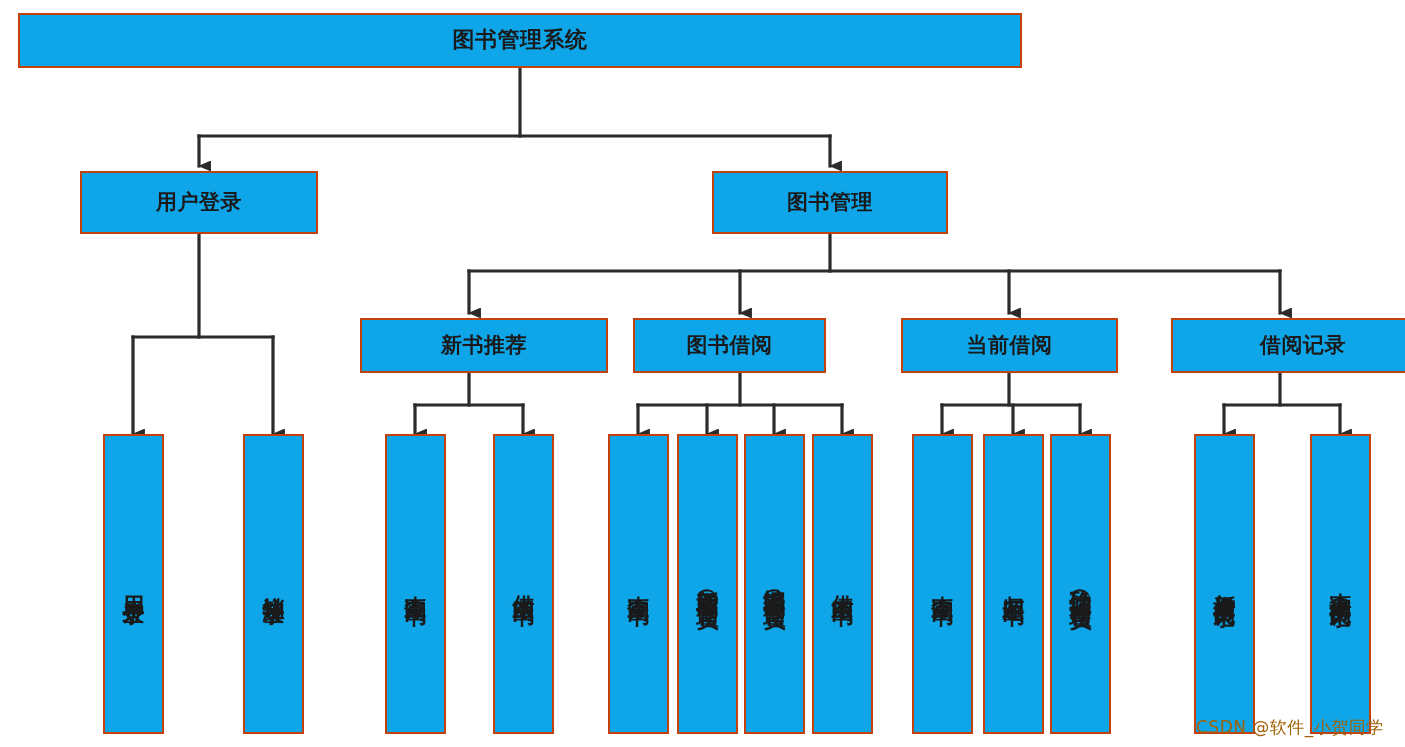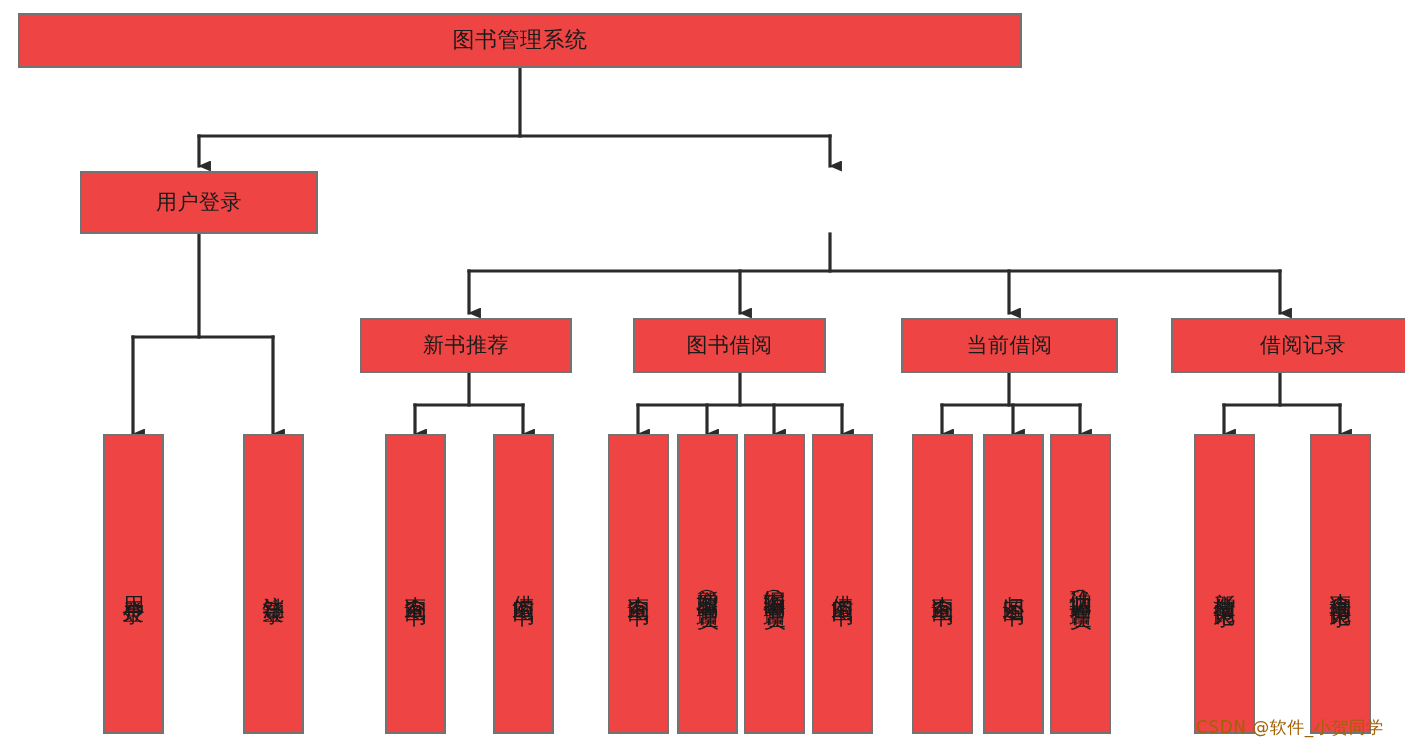--- a/index.html
+++ b/index.html
@@ -21,26 +21,27 @@
     position: absolute;
     left: 0;
     top: 0;
     width: 1405px;
     height: 747px;
     pointer-events: none;
   }
   .node {
     position: absolute;
     box-sizing: border-box;
-    background: #ef4444;
-    border: 2px solid #737373;
+    background: #0ea5e9;
+    border: 2px solid #c2410c;
     display: flex;
     align-items: center;
     justify-content: center;
     overflow: hidden;
+    font-weight: bold;
   }
   .node .label {
     color: #1a1a1a;
     text-align: center;
     line-height: 1.02;
     white-space: nowrap;
   }
   
   .node.horiz .label {
     font-size: 21px;
@@ -130,22 +131,25 @@
     </g>
   </svg>
 
   <div class="node horiz root" style="left:18px; top:13px; width:1004px; height:55px;">
     <span class="label">图书管理系统</span>
   </div>
 
   <div class="node horiz" style="left:80px; top:171px; width:238px; height:63px;">
     <span class="label">用户登录</span>
   </div>
-
-  <div class="node horiz" style="left:360px; top:318px; width:212px; height:55px;">
+  <div class="node horiz" style="left:712px; top:171px; width:236px; height:63px;">
+    <span class="label">图书管理</span>
+  </div>
+
+  <div class="node horiz" style="left:360px; top:318px; width:248px; height:55px;">
     <span class="label">新书推荐</span>
   </div>
   <div class="node horiz" style="left:633px; top:318px; width:193px; height:55px;">
     <span class="label">图书借阅</span>
   </div>
   <div class="node horiz" style="left:901px; top:318px; width:217px; height:55px;">
     <span class="label">当前借阅</span>
   </div>
   <div class="node horiz" style="left:1171px; top:318px; width:264px; height:55px;">
     <span class="label">借阅记录</span>

